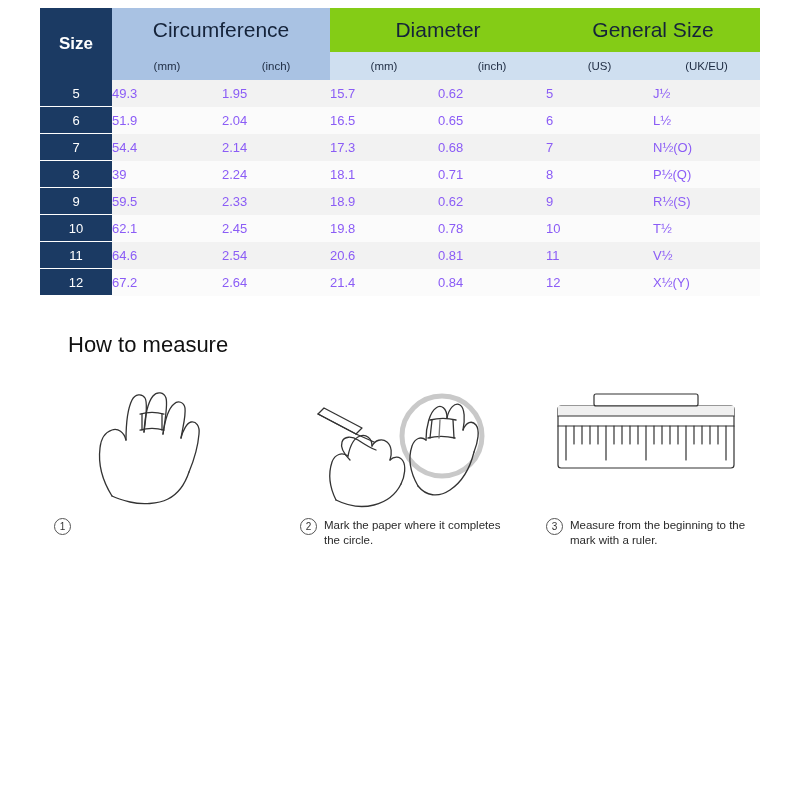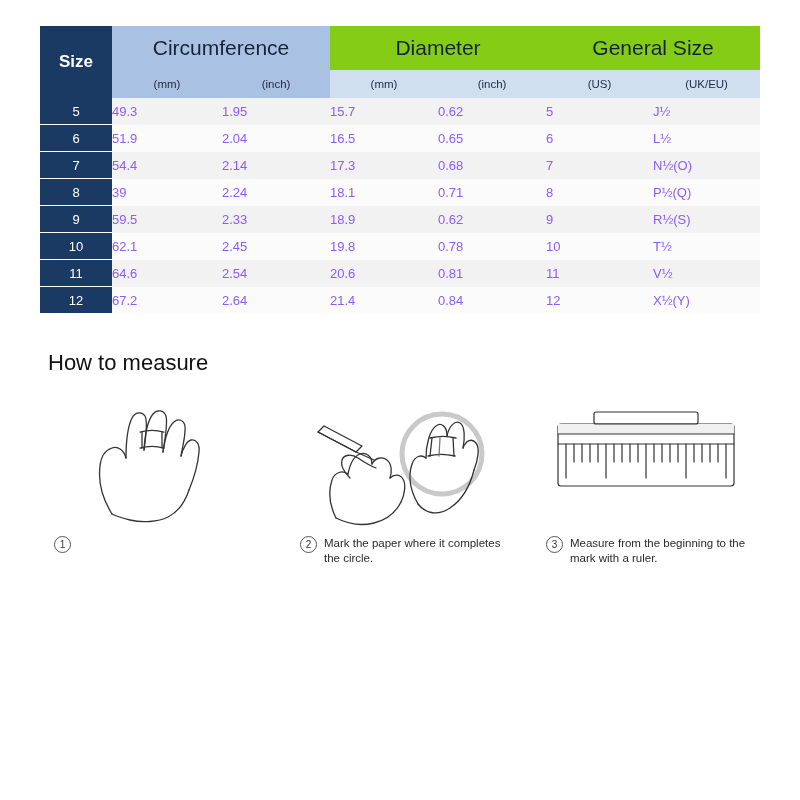--- a/index.html
+++ b/index.html
@@ -27,21 +27,21 @@
     font-family: "Liberation Serif", serif;
     font-size: 29px;
     letter-spacing: 4px;
     color: #111;
     padding-top: 62px;
     font-weight: 400;
   }
 
   
   .table-wrap {
-    margin: 26px 40px 0 40px;
+    margin: 8px 40px 0 40px;
   }
   table.size-table {
     border-collapse: collapse;
     width: 720px;
     table-layout: fixed;
   }
   table.size-table td, table.size-table th {
     padding: 0;
     margin: 0;
   }
@@ -92,21 +92,21 @@
     font-size: 13px;
     color: #8b5cf6;
     height: 26px;
   }
   .band-a { background: #f2f2f2; }
   .band-b { background: #fbfbfb; }
   .cell.gen { font-size: 13px; }
 
   
   .how-title {
-    margin: 36px 0 0 48px;
+    margin: 36px 0 0 68px;
     font-size: 22px;
     color: #111;
     font-weight: 400;
   }
   .steps {
     display: flex;
     margin: 10px 40px 0 40px;
     justify-content: space-between;
   }
   .step {

